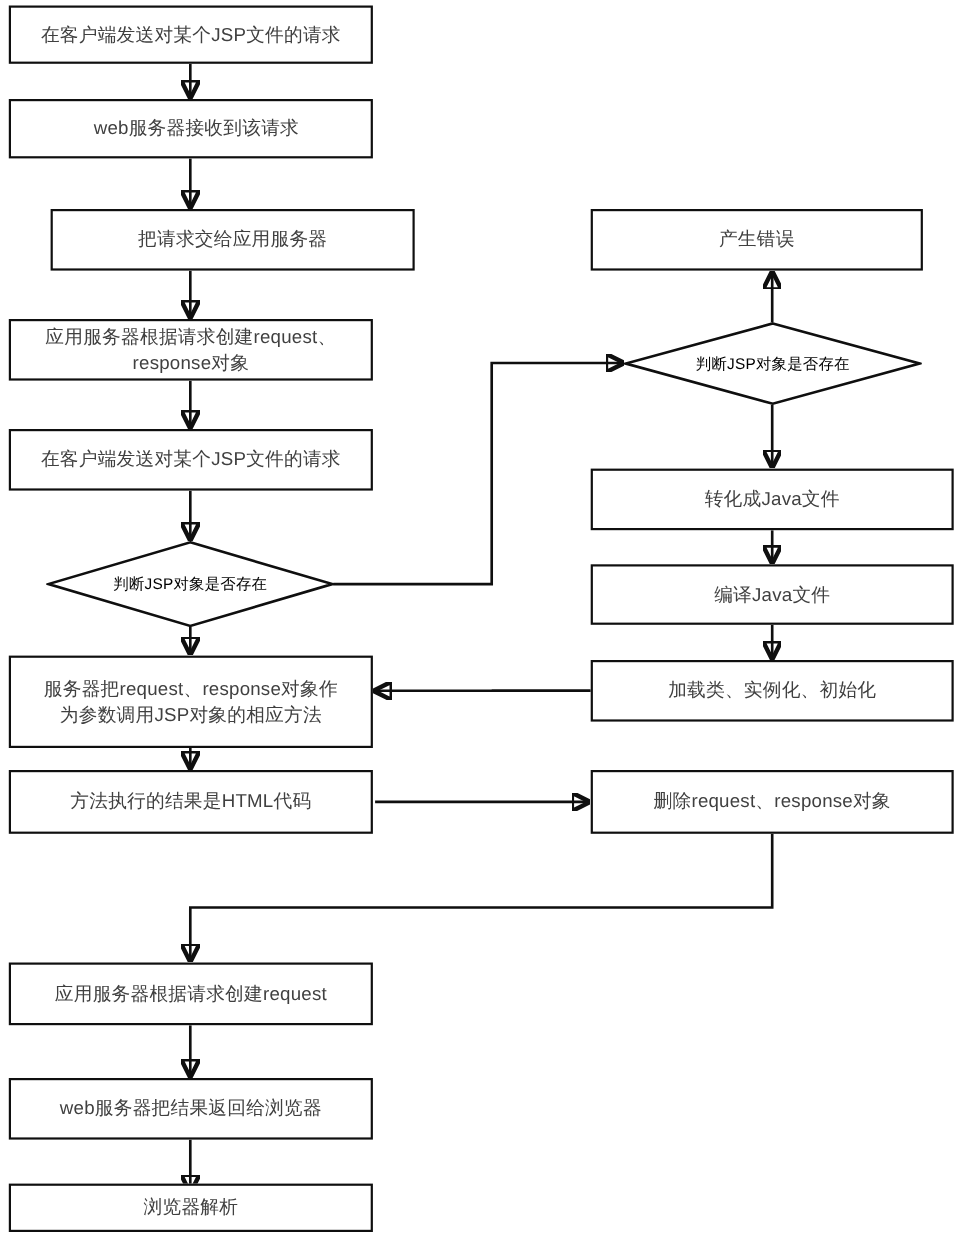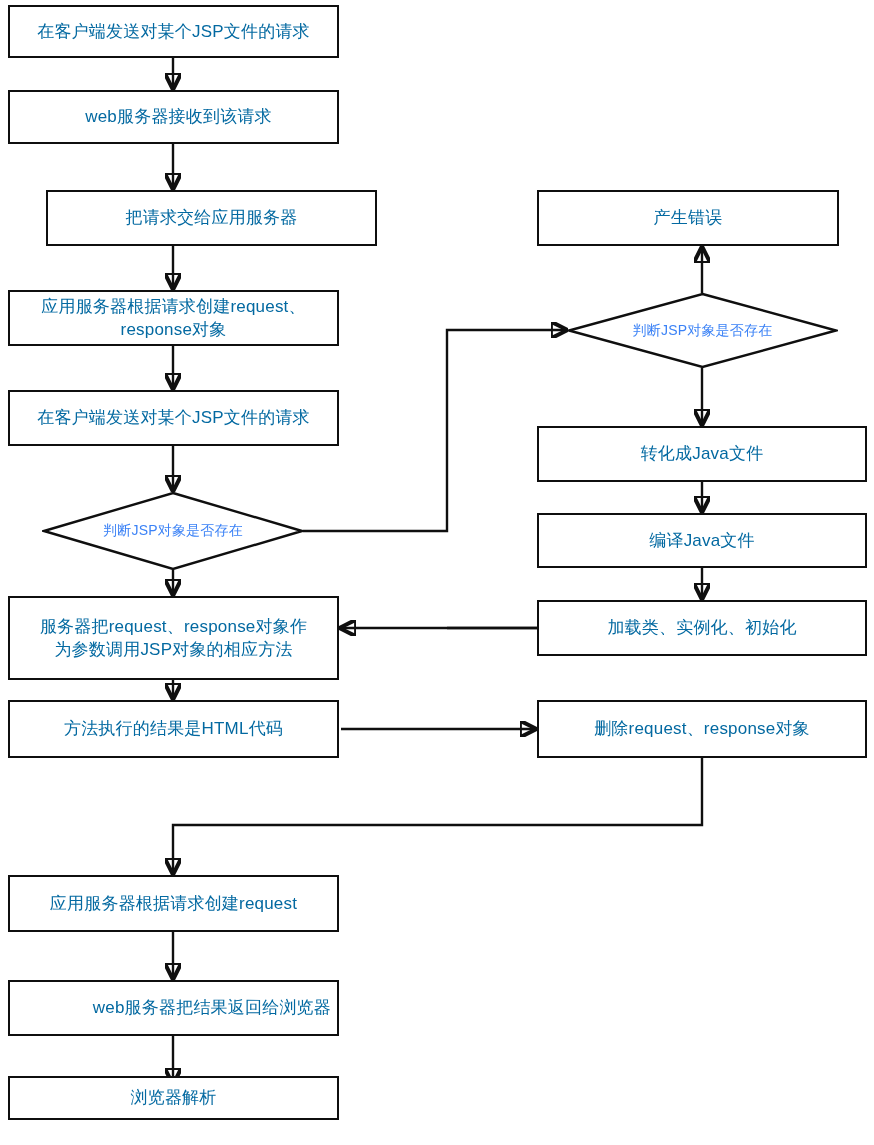--- a/index.html
+++ b/index.html
@@ -17,21 +17,21 @@
   }
   .node {
     position: absolute;
     box-sizing: border-box;
     border: 2px solid #0f0f0f;
     background: #ffffff;
     display: flex;
     align-items: center;
     justify-content: center;
     text-align: center;
-    color: #0369a1;
+    color: #404040;
     font-size: 17px;
     line-height: 1.38;
     letter-spacing: 0.2px;
     padding: 2px 6px;
     white-space: pre-line;
   }
   .diamond-wrap {
     position: absolute;
     display: flex;
     align-items: center;
@@ -39,21 +39,21 @@
   }
   .diamond-wrap svg {
     position: absolute;
     top: 0;
     left: 0;
   }
   .diamond-label {
     position: relative;
     z-index: 2;
     font-size: 14px;
-    color: #3b82f6;
+    color: #000000;
     text-align: left;
     letter-spacing: 0.2px;
     white-space: nowrap;
   }
   #edges {
     position: absolute;
     top: 0;
     left: 0;
     width: 874px;
     height: 1145px;
@@ -141,21 +141,21 @@
   </div>
 
   <div class="node" style="left:8px; top:700px; width:331px; height:58px;">
     <span>方法执行的结果是HTML代码</span>
   </div>
 
   <div class="node" style="left:8px; top:875px; width:331px; height:57px;">
     <span>应用服务器根据请求创建request</span>
   </div>
 
-  <div class="node" style="left:8px; top:980px; width:331px; height:56px;justify-content:flex-end;">
+  <div class="node" style="left:8px; top:980px; width:331px; height:56px;">
     <span>web服务器把结果返回给浏览器</span>
   </div>
 
   <div class="node" style="left:8px; top:1076px; width:331px; height:44px;font-family:Liberation Serif, serif;">
     <span>浏览器解析</span>
   </div>
 
   <div class="node" style="left:537px; top:190px; width:302px; height:56px;">
     <span>产生错误</span>
   </div>

